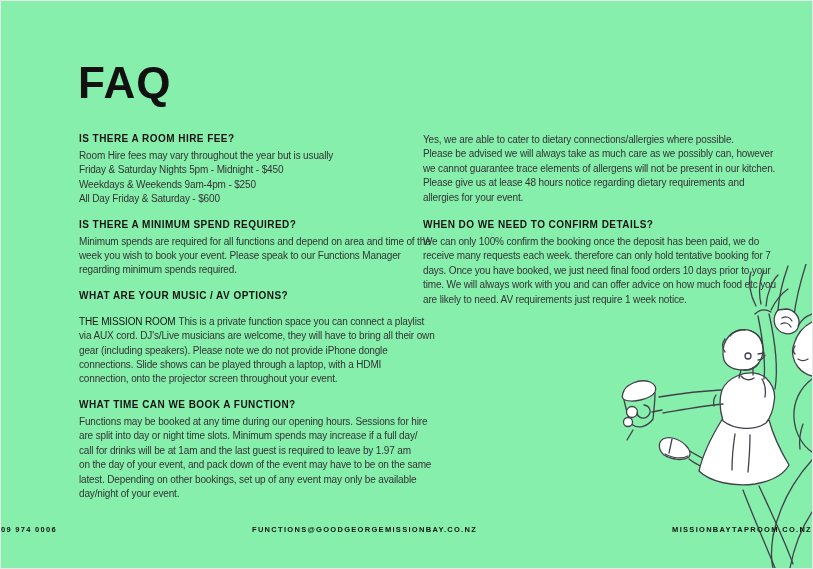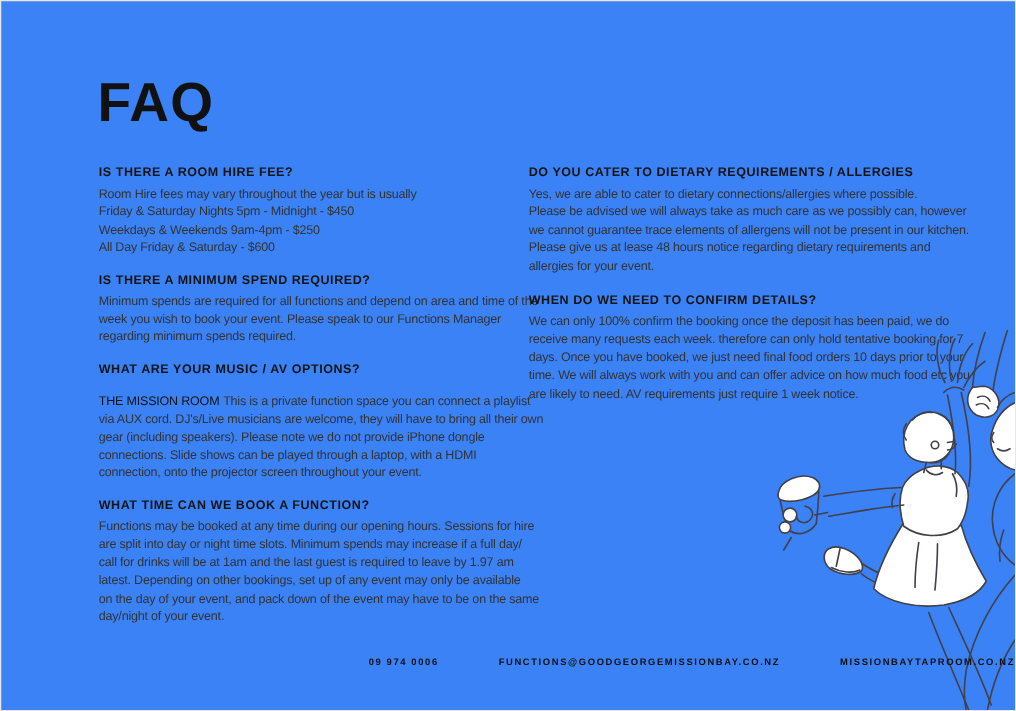--- a/index.html
+++ b/index.html
@@ -1,17 +1,17 @@
 <!DOCTYPE html>
 <html><head>
 <meta charset="utf-8">
 <style>
   html,body{margin:0;padding:0;background:#ffffff;}
   .page{
-    position:relative;width:813px;height:569px;background:#3b82f6;
+    position:relative;width:813px;height:569px;background:#86efac;
     border:1px solid #e7e7e7;box-sizing:border-box;overflow:hidden;
     font-family:"Liberation Sans", sans-serif;color:#2d2d2d;
   }
   .title{
     position:absolute;left:77px;top:60px;
     font-size:44px;font-weight:900;letter-spacing:1px;color:#111;line-height:1;
   }
   .col{position:absolute;top:132px;}
   .col-left{left:78px;width:345px;}
   .col-right{left:422px;width:372px;}
@@ -22,21 +22,21 @@
   }
   .ln{
     font-size:10px;line-height:14.4px;letter-spacing:-0.15px;
     color:#333;white-space:nowrap;
   }
   .b{font-weight:400;color:#141414;margin-right:3px;}
   .body-gap{margin-top:13px;}
   .mt-extra{margin-top:14px;}
   .footer{
     position:absolute;left:0;top:524px;width:100%;
-    display:flex;justify-content:flex-end;gap:48px;
+    display:flex;justify-content:space-between;gap:48px;
     font-size:7.5px;font-weight:700;letter-spacing:1.3px;color:#111;
   }
   .footer span{white-space:nowrap;}
   .illo{position:absolute;right:0;bottom:0;width:220px;height:304px;}
   .illo path,.illo circle{
     stroke:#41414b;stroke-width:1.3;fill:none;
     stroke-linecap:round;stroke-linejoin:round;
   }
   .illo .f{fill:#ffffff;}
 </style>
@@ -73,31 +73,30 @@
         <div class="ln">connections. Slide shows can be played through a laptop, with a HDMI</div>
         <div class="ln">connection, onto the projector screen throughout your event.</div>
       </div>
     </div>
 
     <div class="sec">
       <div class="h">WHAT TIME CAN WE BOOK A FUNCTION?</div>
       <div class="ln">Functions may be booked at any time during our opening hours. Sessions for hire</div>
       <div class="ln">are split into day or night time slots. Minimum spends may increase if a full day/</div>
       <div class="ln">call for drinks will be at 1am and the last guest is required to leave by 1.97 am</div>
+      <div class="ln">on the day of your event, and pack down of the event may have to be on the same</div>
       <div class="ln">latest. Depending on other bookings, set up of any event may only be available</div>
-      <div class="ln">on the day of your event, and pack down of the event may have to be on the same</div>
       <div class="ln">day/night of your event.</div>
     </div>
 
   </div>
 
   <div class="col col-right">
 
     <div class="sec">
-      <div class="h">DO YOU CATER TO DIETARY REQUIREMENTS / ALLERGIES</div>
       <div class="ln">Yes, we are able to cater to dietary connections/allergies where possible.</div>
       <div class="ln">Please be advised we will always take as much care as we possibly can, however</div>
       <div class="ln">we cannot guarantee trace elements of allergens will not be present in our kitchen.</div>
       <div class="ln">Please give us at lease 48 hours notice regarding dietary requirements and</div>
       <div class="ln">allergies for your event.</div>
     </div>
 
     <div class="sec mt-extra">
       <div class="h">WHEN DO WE NEED TO CONFIRM DETAILS?</div>
       <div class="ln">We can only 100% confirm the booking once the deposit has been paid, we do</div>

